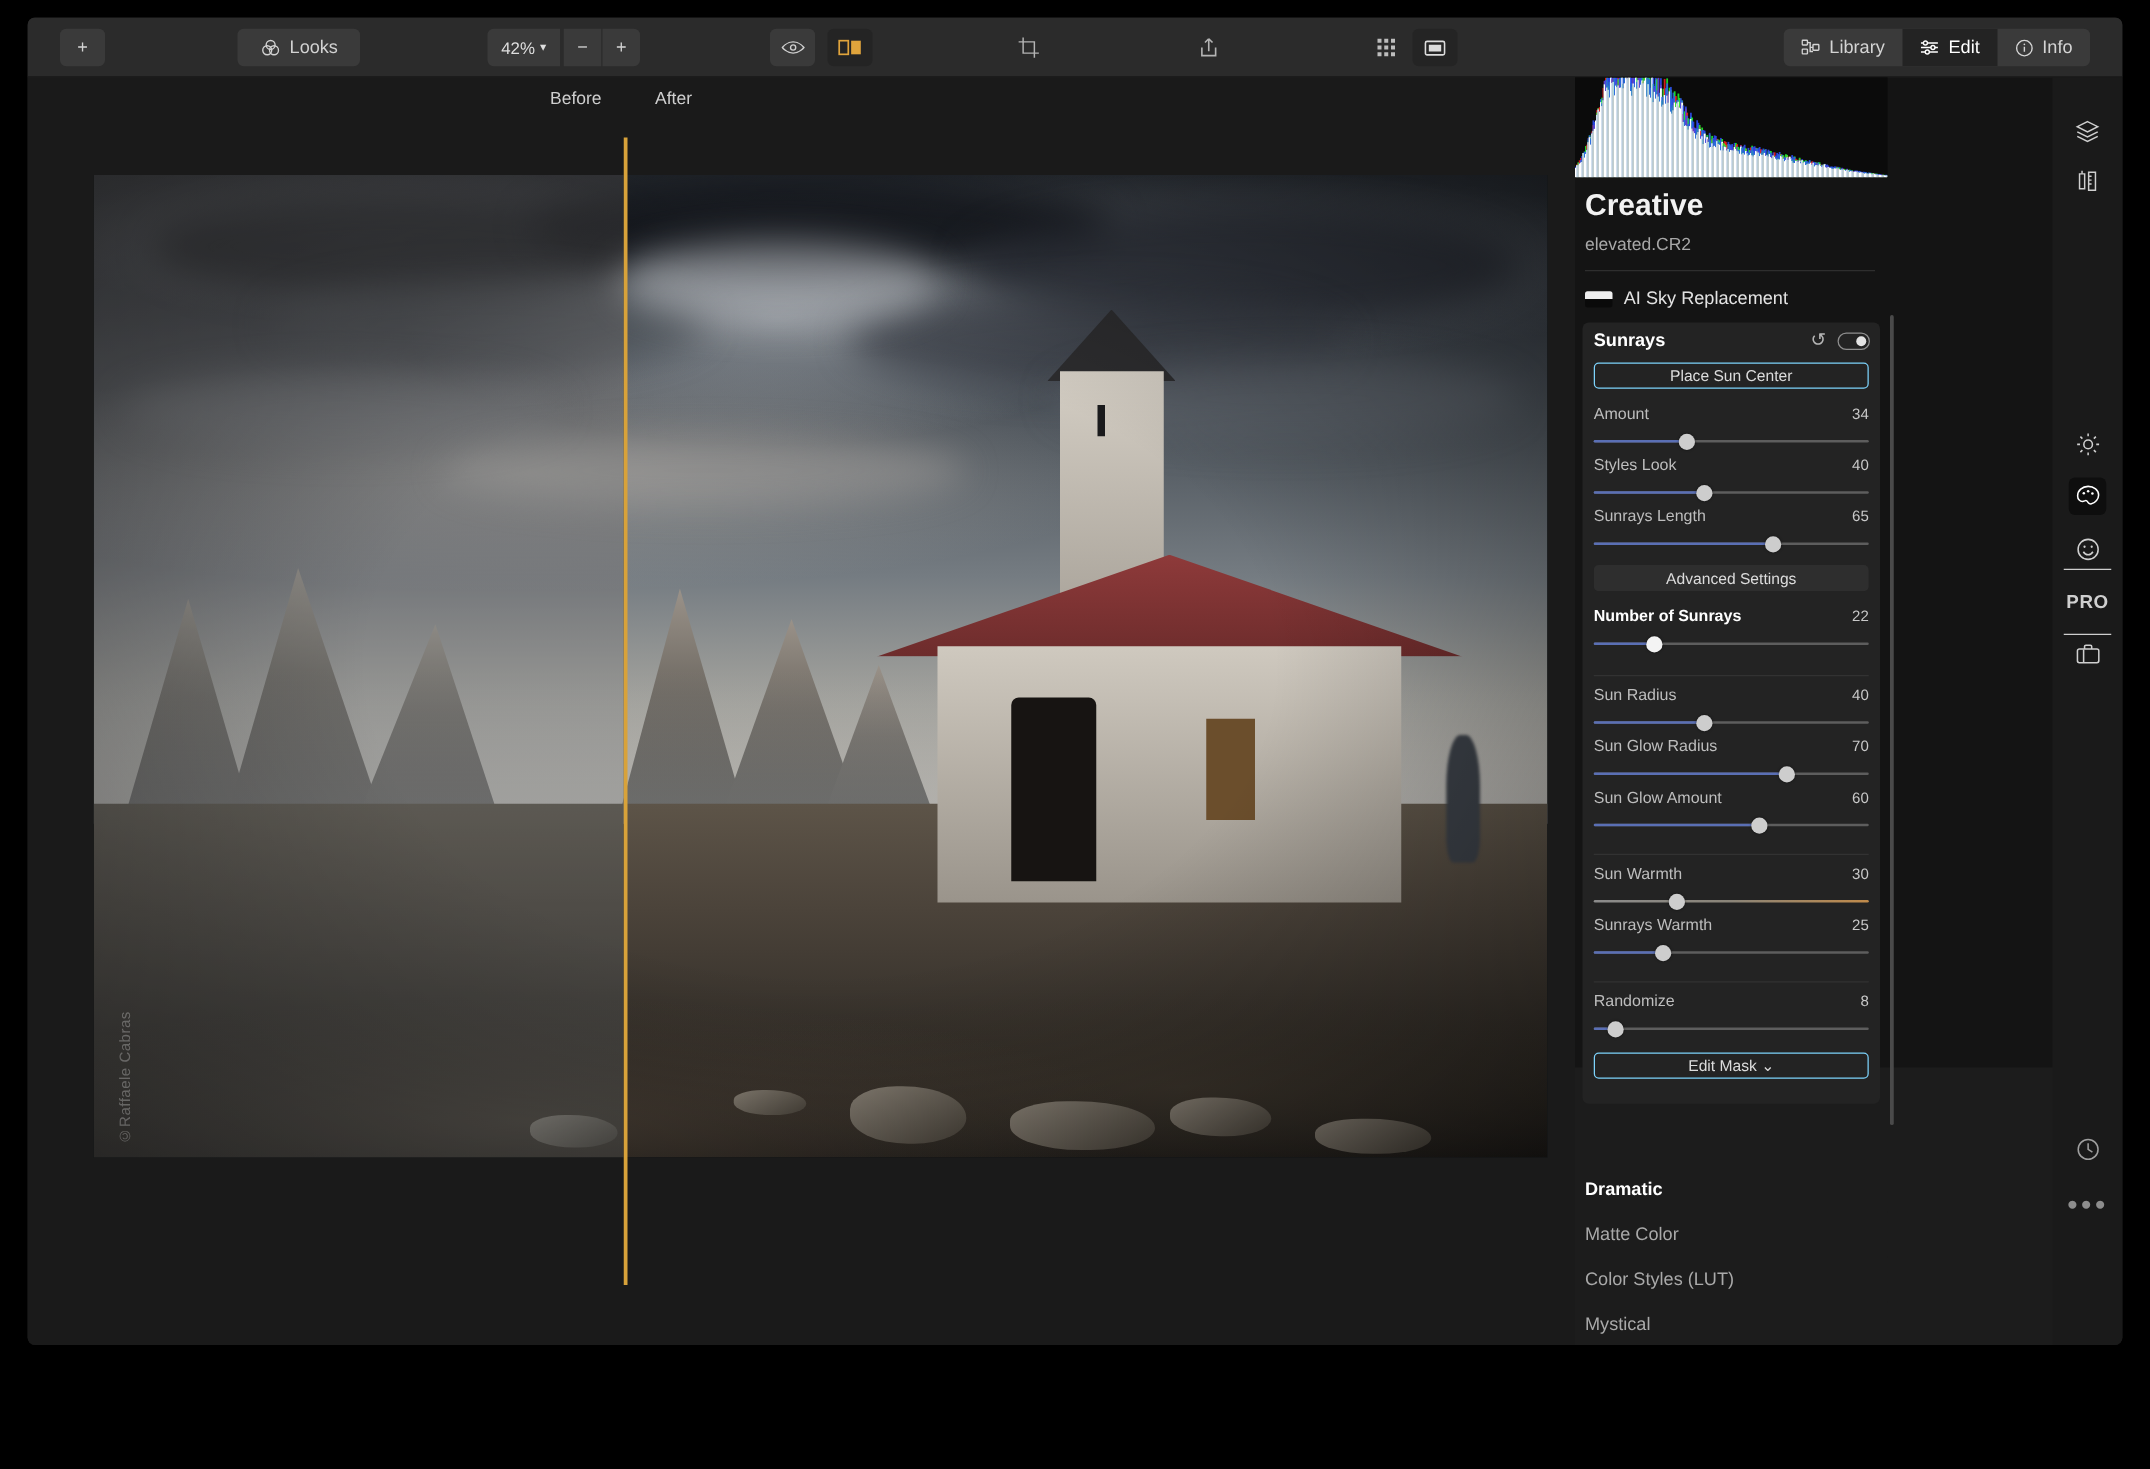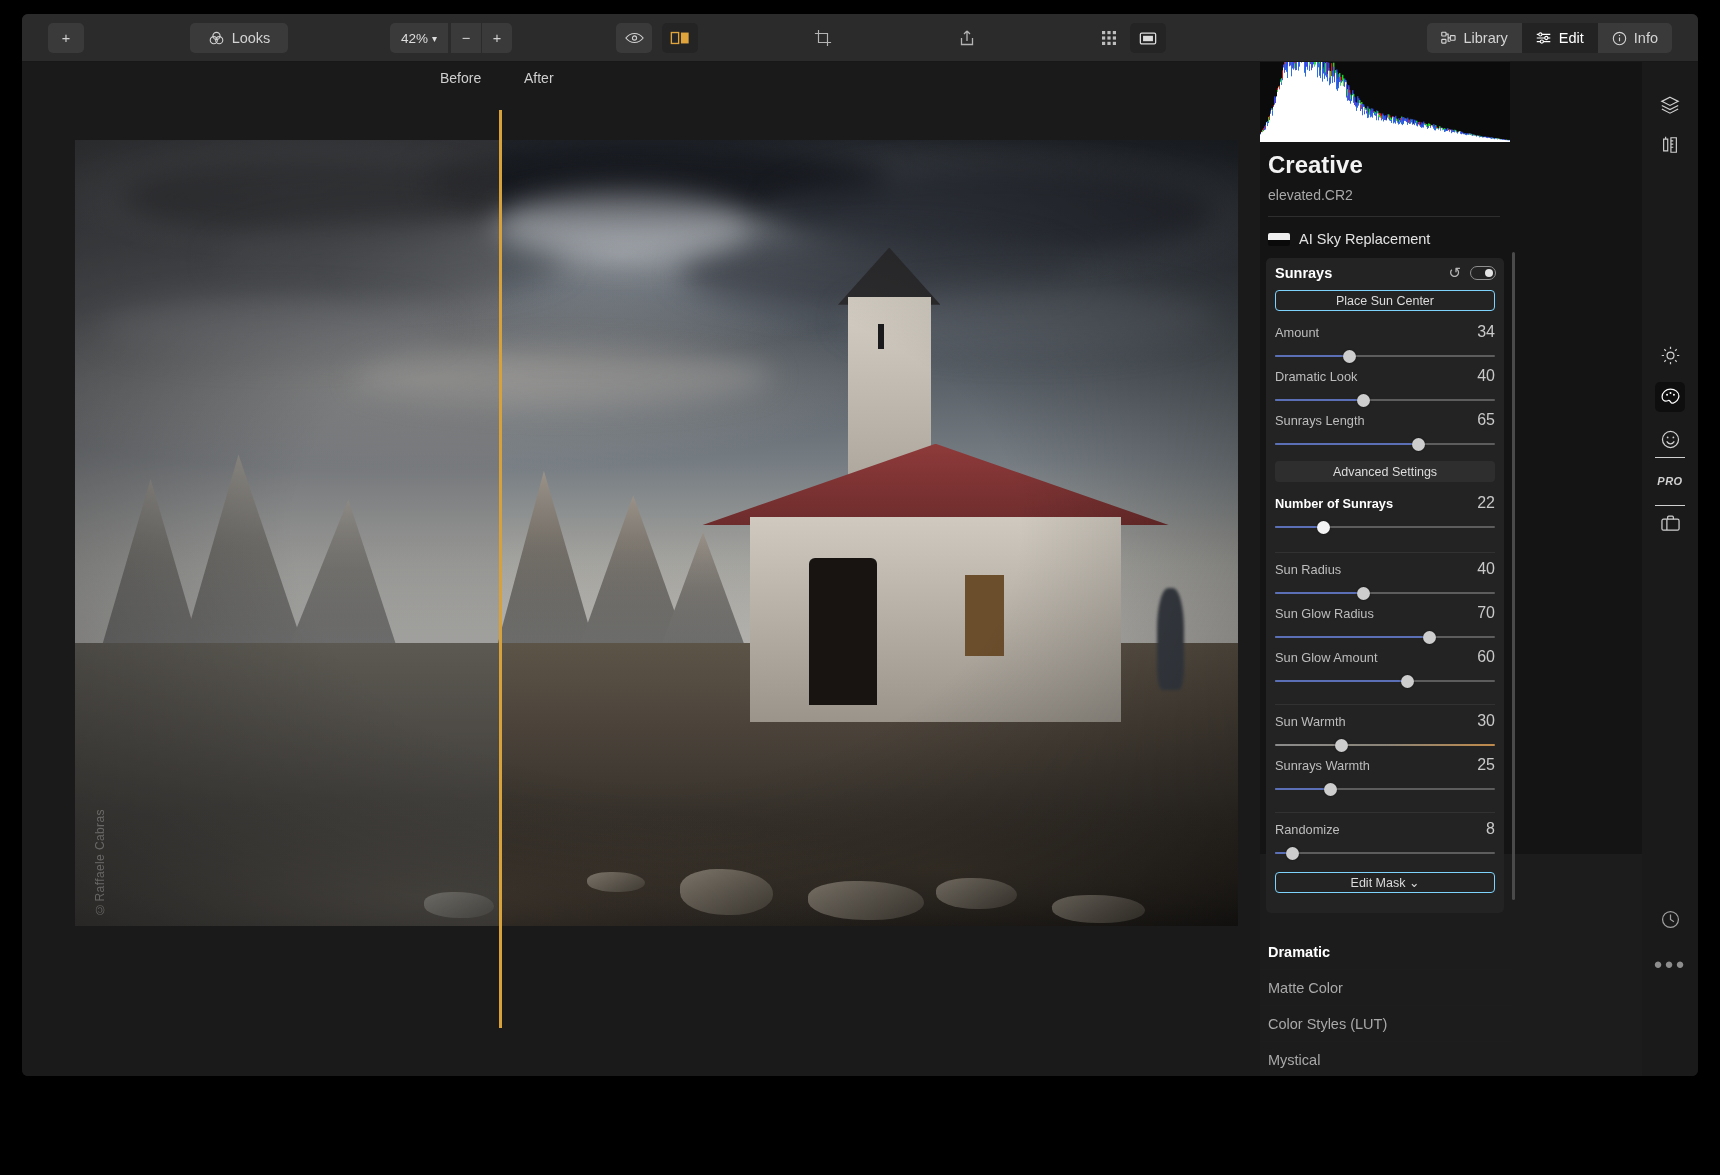--- a/index.html
+++ b/index.html
@@ -291,21 +291,21 @@
     height: 21px; border: 1px solid #7dd3fc; border-radius: 4px;
     display: flex; align-items: center; justify-content: center;
     color: #dcdcdc; font-size: 12.5px; cursor: pointer; user-select: none;
   }
   .pbtn.filled { background: #2e2e2e; border-color: transparent; }
 
   .slider { margin: 0 9px; padding-top: 4px; }
   .srow { display: flex; justify-content: space-between; align-items: baseline; }
   .slabel { color: #bdbdbd; font-size: 12.8px; }
   .slabel.hl { color: #ffffff; font-weight: 600; }
-  .sval { color: #c9c9c9; font-size: 16px; }
+  .sval { color: #c9c9c9; font-size: 12px; }
   .strack {
     position: relative; margin-top: 9px; height: 13px;
   }
   .sbase {
     position: absolute; left: 0; right: 0; top: 5px; height: 2px;
     background: #5d5d5d; border-radius: 1px;
   }
   .sfill {
     position: absolute; left: 0; top: 5px; height: 2px;
     background: #5a6fb5; border-radius: 1px;
@@ -347,23 +347,23 @@
   .rail-ico {
     position: absolute; left: 13px;
     width: 30px; height: 30px;
     display: flex; align-items: center; justify-content: center;
     color: #cfcfcf;
     border-radius: 5px;
     cursor: pointer;
   }
   .rail-ico.active { background: #0e0e0e; }
   .rail-pro {
-    font-size: 11px; font-weight: 700; letter-spacing: 0.5px;
+    font-size: 15px; font-weight: 700; letter-spacing: 0.5px;
     border-bottom: 1.5px solid #cfcfcf; border-top: 1.5px solid #cfcfcf;
-    padding: 18px 2px; line-height: 1; font-style: italic;
+    padding: 18px 2px; line-height: 1;
   }
   .dots { letter-spacing: 2px; font-size: 15px; color: #8d8d8d; }
 </style>
 </head>
 <body>
 
 <div id="app">
 
   <div class="toolbar">
     <div class="tb-btn plus-btn">
@@ -1600,21 +1600,21 @@
                 <span class="sval">34</span>
               </div>
               <div class="strack">
                 <div class="sbase"></div>
                 <div class="sfill" style="width:34%"></div>
                 <div class="sknob" style="left:34%"></div>
               </div>
             </div>
             <div class="slider">
               <div class="srow">
-                <span class="slabel">Dramatic Look</span>
+                <span class="slabel">Styles Look</span>
                 <span class="sval">40</span>
               </div>
               <div class="strack">
                 <div class="sbase"></div>
                 <div class="sfill" style="width:40%"></div>
                 <div class="sknob" style="left:40%"></div>
               </div>
             </div>
             <div class="slider">
               <div class="srow">

